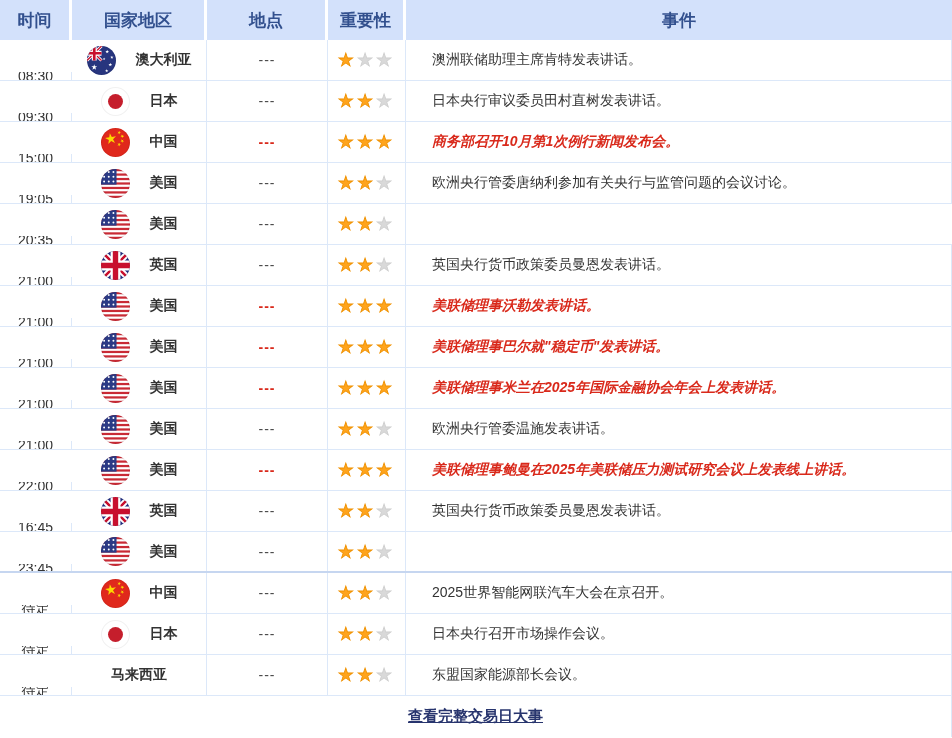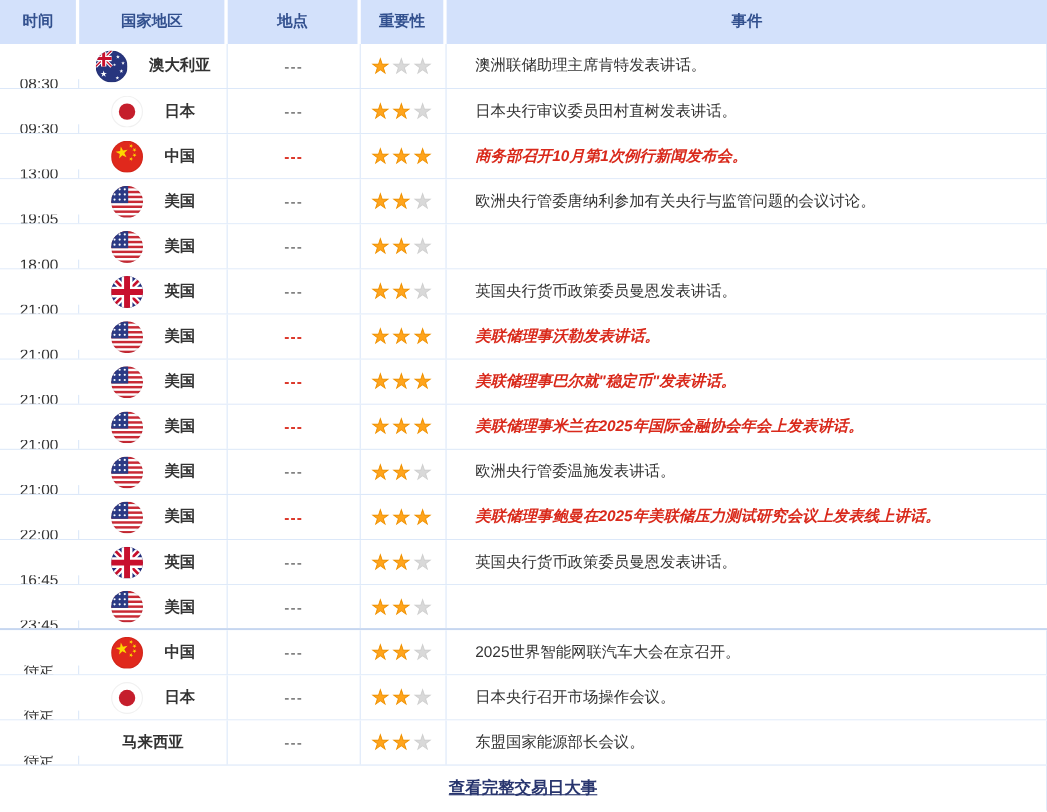--- a/index.html
+++ b/index.html
@@ -9,21 +9,21 @@
     --red:#d9291b;
     --star-on:#ffa41c;
     --star-off:#d9d9d9;
     --link:#28356e;
     --text:#333333;
   }
   *{box-sizing:border-box;}
   body{margin:0;background:#fff;font-family:"Liberation Sans","DejaVu Sans",sans-serif;}
   .wrap{width:952px;height:738px;background:#fff;overflow:hidden;}
   .thead{display:grid;grid-template-columns:72px 135px 121px 78px 1fr;height:40px;background:var(--header-bg);}
-  .th{display:flex;align-items:center;justify-content:center;font-weight:bold;font-size:14px;color:var(--header-text);border-right:3px solid #ffffff;}
+  .th{display:flex;align-items:center;justify-content:center;font-weight:bold;font-size:17px;color:var(--header-text);border-right:3px solid #ffffff;}
   .th:last-child{border-right:none;}
   .row{display:grid;grid-template-columns:72px 135px 121px 78px 1fr;height:41px;border-bottom:1px solid var(--border);background:#fff;}
   .cell{display:flex;align-items:center;justify-content:center;font-size:14px;color:var(--text);border-right:1px solid var(--border);overflow:hidden;}
   .cell.time{color:#333;margin-top:32px;}
   .cell.country{gap:20px;font-weight:bold;}
   .cell.country .flag{flex:0 0 auto;display:flex;}
   .cell.loc{letter-spacing:1px;color:#4d4d4d;}
   .cell.event{justify-content:flex-start;padding-left:26px;text-align:right;}
   .row.hl .cell.loc{color:var(--red);font-weight:bold;}
   .row.hl .cell.event{color:var(--red);font-weight:bold;font-style:italic;}
@@ -101,21 +101,21 @@
         <span class="cname">日本</span>
       </div>
       <div class="cell loc">---</div>
       <div class="cell imp">
           <span class="stars"><span class="star on">★</span><span class="star on">★</span><span class="star off">★</span></span>
         </div>
       <div class="cell event">日本央行审议委员田村直树发表讲话。</div>
     </div>
 
     <div class="row hl">
-      <div class="cell time">13:00</div>
+      <div class="cell time">15:00</div>
       <div class="cell country">
         <span class="flag">
             <svg width="29" height="29" viewBox="0 0 28 28" aria-hidden="true">
     <clipPath id="cp3">
                 <circle cx="14" cy="14" r="14"></circle>
               </clipPath>
     <g clip-path="url(#cp3)">
                 <rect width="28" height="28" fill="#e0281c"></rect>
                 <path d="M0,-1 L-0.2245,-0.309 L-0.951,-0.309 L-0.363,0.118 L-0.588,0.809 L0,0.382 L0.588,0.809 L0.363,0.118 L0.951,-0.309 L0.2245,-0.309 Z" transform="translate(9.5,10.5) rotate(-10) scale(5.6)" fill="#fcd800"></path>
                 <path d="M0,-1 L-0.2245,-0.309 L-0.951,-0.309 L-0.363,0.118 L-0.588,0.809 L0,0.382 L0.588,0.809 L0.363,0.118 L0.951,-0.309 L0.2245,-0.309 Z" transform="translate(17.5,4.5) rotate(20) scale(1.9)" fill="#fcd800"></path>
@@ -169,21 +169,21 @@
         <span class="cname">美国</span>
       </div>
       <div class="cell loc">---</div>
       <div class="cell imp">
           <span class="stars"><span class="star on">★</span><span class="star on">★</span><span class="star off">★</span></span>
         </div>
       <div class="cell event">欧洲央行管委唐纳利参加有关央行与监管问题的会议讨论。</div>
     </div>
 
     <div class="row">
-      <div class="cell time">18:00</div>
+      <div class="cell time">20:35</div>
       <div class="cell country">
         <span class="flag">
             <svg width="29" height="29" viewBox="0 0 28 28" aria-hidden="true">
     <clipPath id="cp5">
                 <circle cx="14" cy="14" r="14"></circle>
               </clipPath>
     <g clip-path="url(#cp5)">
                 <rect width="28" height="28" fill="#ffffff"></rect>
                 <rect x="0" y="0.00" width="28" height="2.16" fill="#c92a35"></rect>
                 <rect x="0" y="4.31" width="28" height="2.16" fill="#c92a35"></rect>

